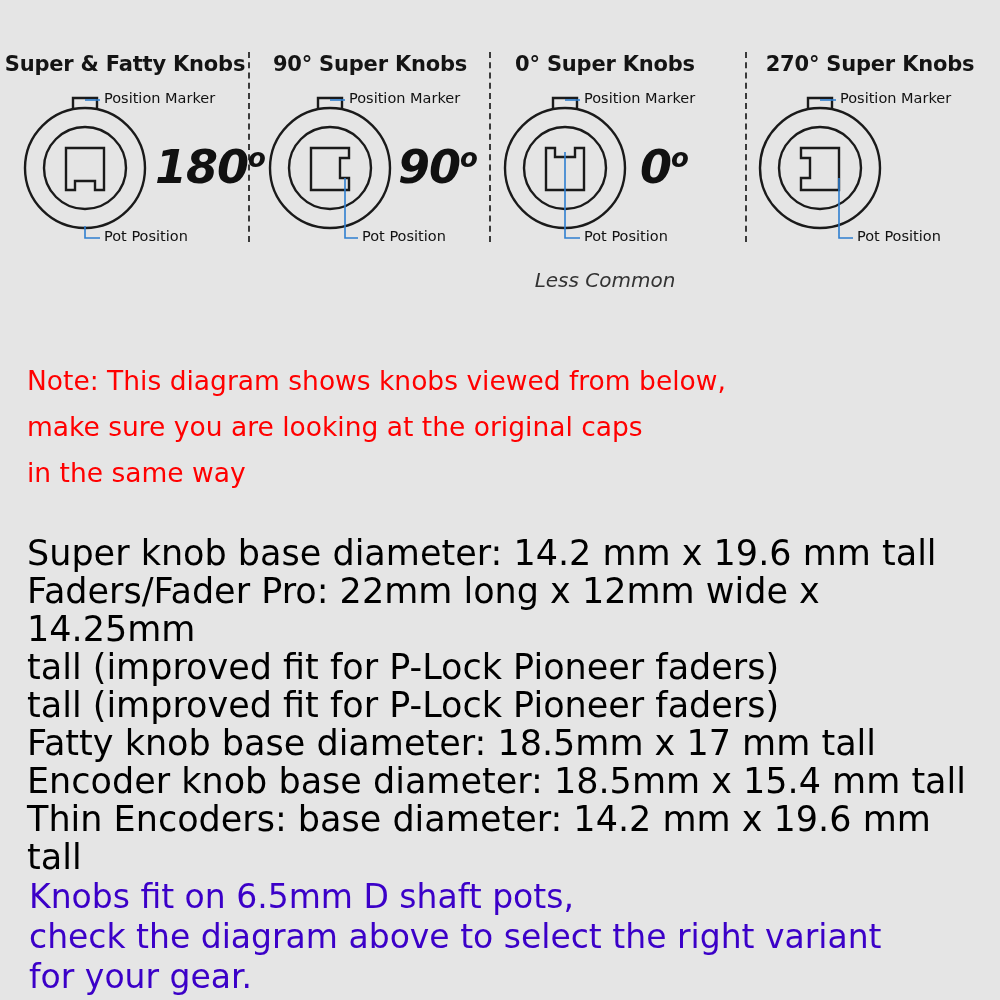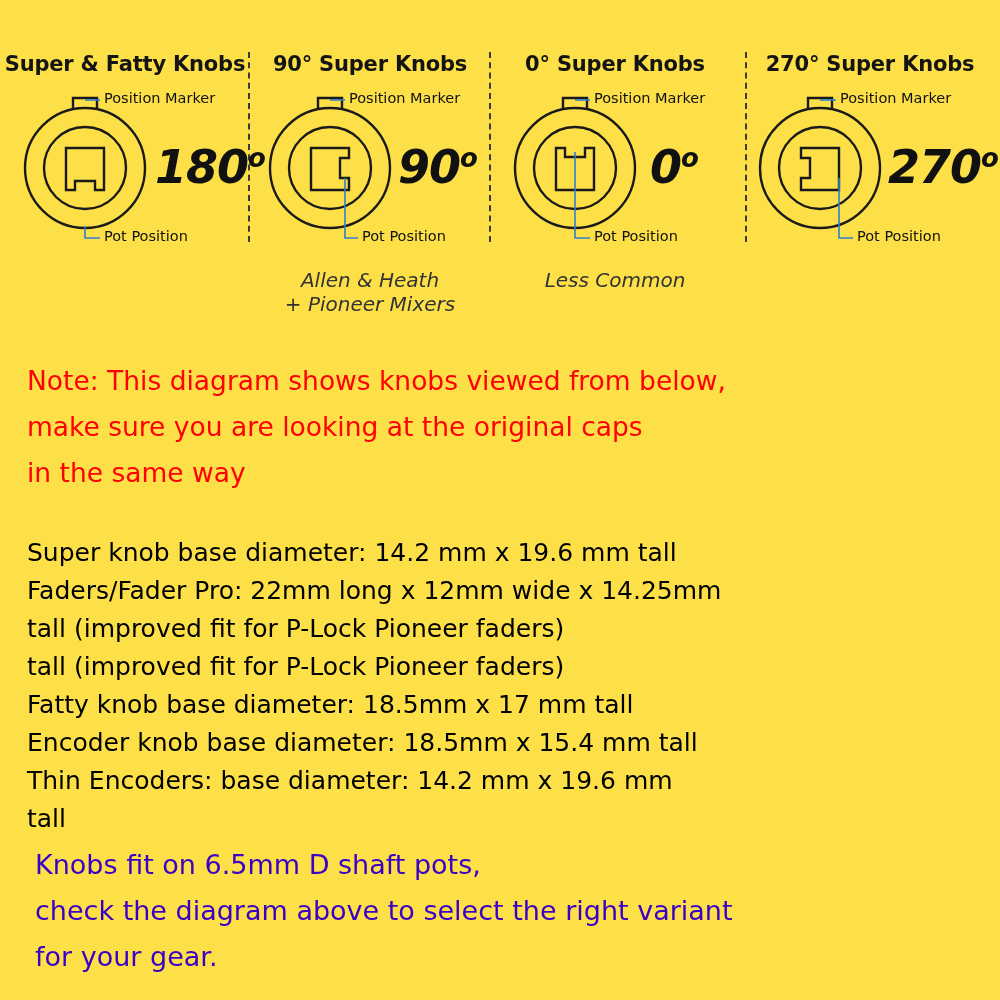--- a/index.html
+++ b/index.html
@@ -6,38 +6,38 @@
   html, body {
     margin: 0; padding: 0;
     width: 1000px; height: 1000px;
     background: #ffffff;
     font-family: "DejaVu Sans", sans-serif;
     overflow: hidden;
   }
   #page {
     position: relative;
     width: 1000px; height: 1000px;
-    background: #fde047;
+    background: #e5e5e5;
   }
 
   
   .diagram-strip {
     position: absolute;
     top: 0; left: 0;
     width: 1000px;
     height: 335px;
   }
   .panel {
     position: absolute;
     top: 0;
     height: 335px;
   }
   .panel-0 { left: 0px;   width: 250px; }
   .panel-1 { left: 250px; width: 240px; }
-  .panel-2 { left: 490px; width: 250px; }
+  .panel-2 { left: 480px; width: 250px; }
   .panel-3 { left: 740px; width: 260px; }
 
   .divider {
     position: absolute;
     top: 52px;
     height: 190px;
     border-left: 2px dashed #3a3a3a;
   }
   .div-0 { left: 248px; }
   .div-1 { left: 489px; }
@@ -90,30 +90,30 @@
     width: 950px;
   }
   .note {
     color: #ff0000;
     font-size: 26.5px;
     line-height: 38px;
     margin: 0 0 8px 0;
   }
   .spec {
     color: #000000;
-    font-size: 25px;
+    font-size: 35px;
     line-height: 38px;
     margin: 0;
   }
   .spec-list { margin-top: 42px; }
   .fit {
     color: #3b00c8;
-    font-size: 27px;
+    font-size: 33px;
     line-height: 38px;
-    margin: 8px;
+    margin: 2px;
   }
   .fit-block { margin-top: 2px; }
 </style>
 </head>
 <body>
 
 <div id="page">
 
   <div class="diagram-strip">
 
@@ -168,22 +168,20 @@
             <path d="M80 14 L95 14"></path>
             <path d="M95 92 L95 152 L108 152"></path>
           </g>
         </svg>
       </div>
       <div style="position:absolute; top:86px; left:0; width:240px; height:165px; pointer-events:none;">
         <div style="position:absolute; left:99px; top:4px; font-size:14.5px; color:#111;">Position Marker</div>
         <div style="position:absolute; left:112px; top:142px; font-size:14.5px; color:#111;">Pot Position</div>
       </div>
       <div class="angle-label" style="left:148px; top:140px;"><span>90</span><sup style="font-size:26px; font-style:italic;">o</sup></div>
-      <div class="panel-caption" style="white-space:pre-line;">Allen &amp; Heath
-+ Pioneer Mixers</div>
     </div>
 
     <div class="panel panel-2">
       <div class="panel-title">0° Super Knobs</div>
       <div class="knob-wrap">
         <svg class="knob-svg" width="250" height="165" viewBox="0 0 250 165">
           <g fill="none" stroke="#1a1a1a" stroke-width="2.4">
             <path d="M85 22
                      A60 60 0 1 0 85 142
                      A60 60 0 1 0 85 22 Z"></path>
@@ -222,21 +220,20 @@
           <g stroke="#2f7fd0" stroke-width="1.6" fill="none">
             <path d="M80 14 L96 14"></path>
             <path d="M99 92 L99 152 L113 152"></path>
           </g>
         </svg>
       </div>
       <div style="position:absolute; top:86px; left:0; width:260px; height:165px; pointer-events:none;">
         <div style="position:absolute; left:100px; top:4px; font-size:14.5px; color:#111;">Position Marker</div>
         <div style="position:absolute; left:117px; top:142px; font-size:14.5px; color:#111;">Pot Position</div>
       </div>
-      <div class="angle-label" style="left:148px; top:140px;"><span>270</span><sup style="font-size:26px; font-style:italic;">o</sup></div>
       <div class="panel-caption"></div>
     </div>
 
   </div>
 
   <div class="textblock">
 
     <div>
       <p class="note">Note: This diagram shows knobs viewed from below,</p>
       <p class="note">make sure you are looking at the original caps</p>

